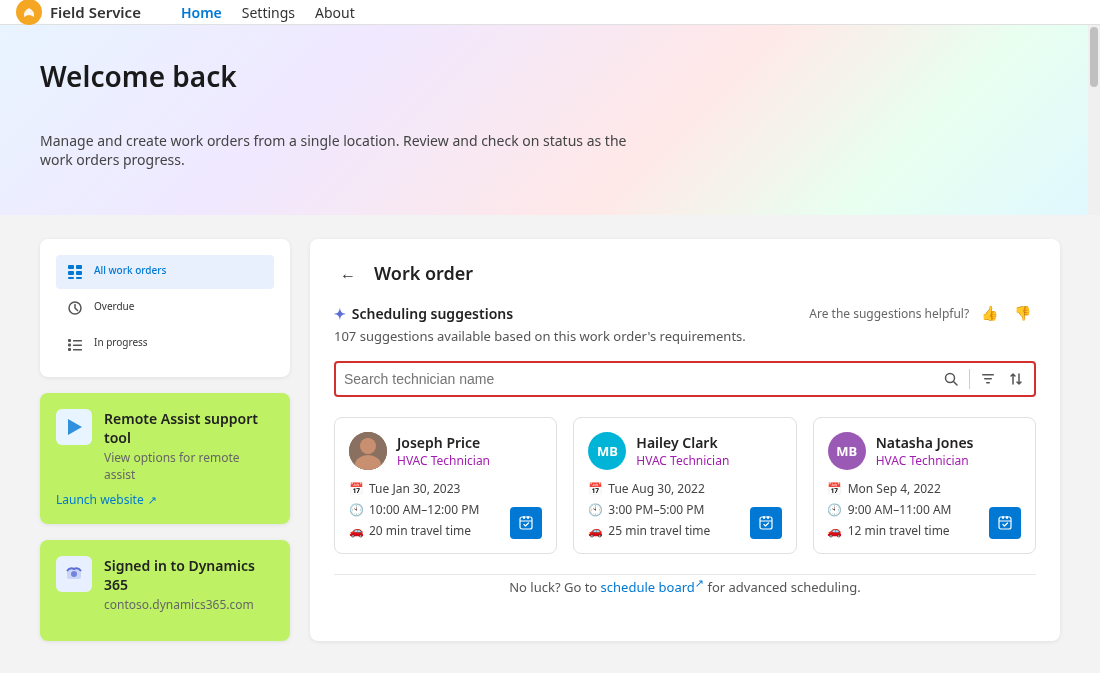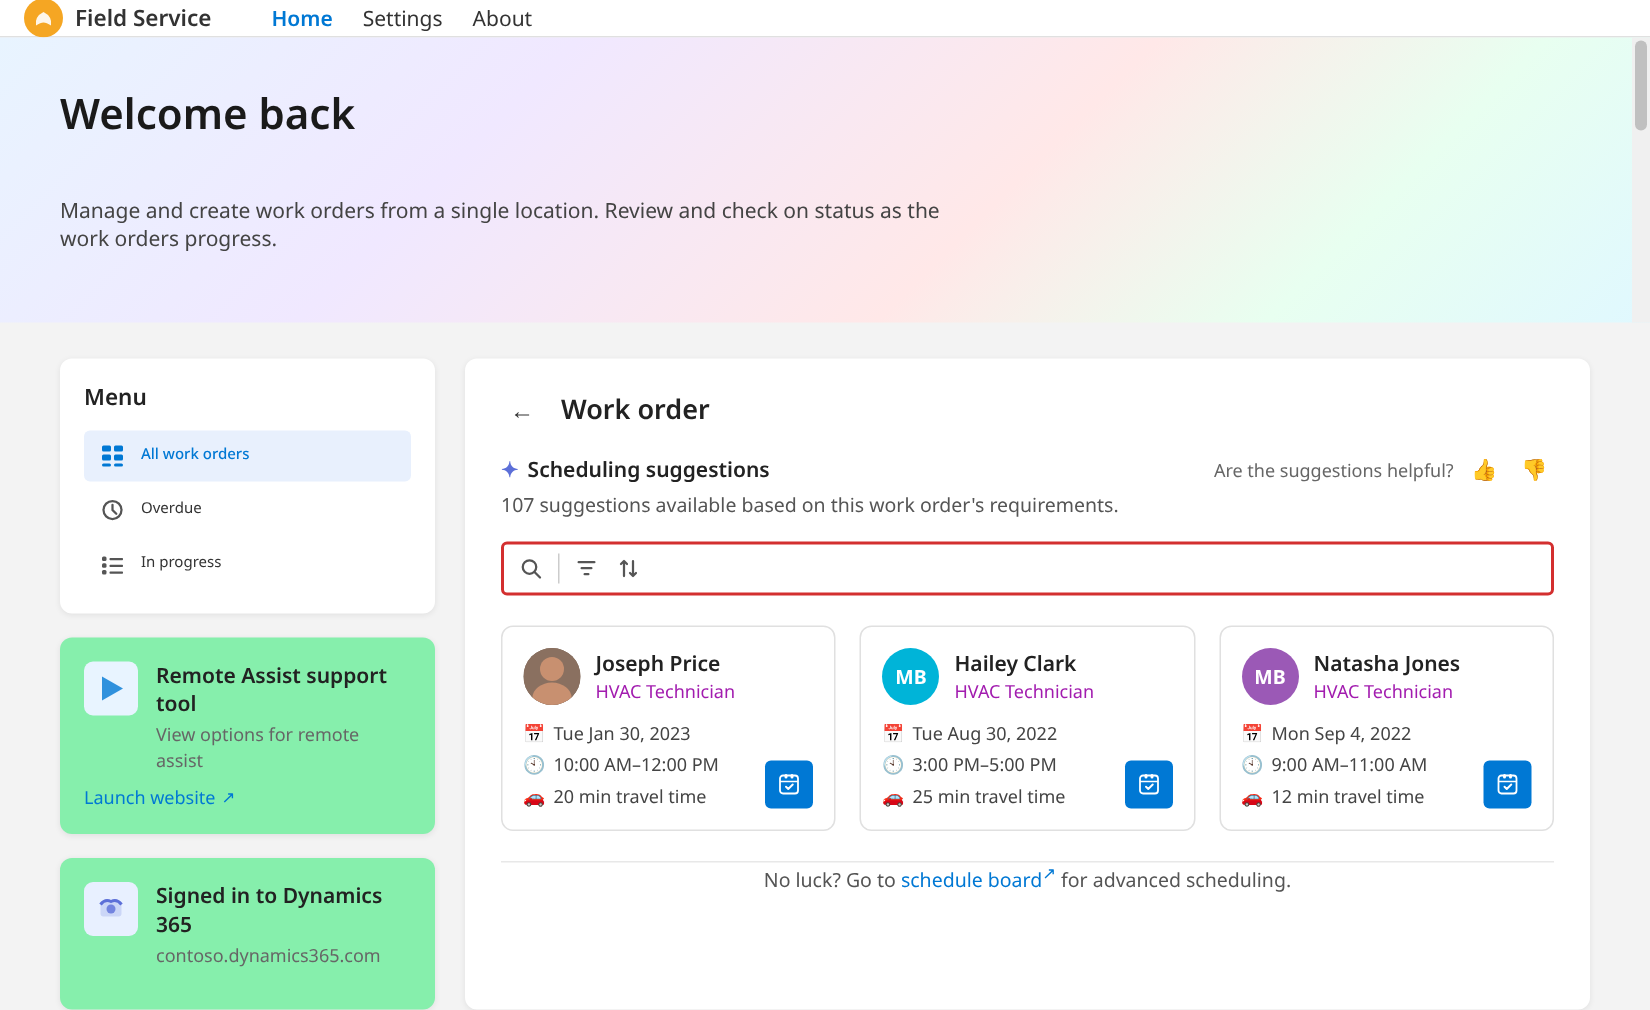--- a/index.html
+++ b/index.html
@@ -149,21 +149,21 @@
       align-items: center;
       justify-content: center;
       color: #555;
       font-size: 14px;
     }
     .menu-item.active .menu-item-icon {
       color: #0078d4;
     }
 
     .info-card {
-      background: #86efac;
+      background: #bef264;
       border-radius: 8px;
       padding: 16px;
       box-shadow: 0 1px 4px rgba(0,0,0,0.08);
     }
     .info-card-header {
       display: flex;
       align-items: flex-start;
       gap: 12px;
       margin-bottom: 8px;
     }
@@ -441,21 +441,20 @@
   <div class="scrollbar">
     <div class="scrollbar-thumb"></div>
   </div>
 </div>
 
 <div class="main-content">
 
   <aside class="sidebar">
 
     <div class="menu-card">
-      <div class="menu-title">Menu</div>
       <div class="menu-items">
 
         <div class="menu-item active">
           <span class="menu-item-icon">
             <svg width="16" height="16" viewBox="0 0 16 16" fill="currentColor">
               <rect x="1" y="1" width="6" height="4" rx="1"></rect>
               <rect x="9" y="1" width="6" height="4" rx="1"></rect>
               <rect x="1" y="7" width="6" height="4" rx="1"></rect>
               <rect x="9" y="7" width="6" height="4" rx="1"></rect>
               <rect x="1" y="13" width="6" height="2" rx="1"></rect>
@@ -545,20 +544,21 @@
         <div class="scheduling-helpful">
           <span>Are the suggestions helpful?</span>
           <button class="thumb-btn">👍</button>
           <button class="thumb-btn">👎</button>
         </div>
       </div>
       <div class="scheduling-count">107 suggestions available based on this work order's requirements.</div>
     </div>
 
     <div class="search-bar">
+      <input class="search-input" type="text" placeholder="Search technician name" style="">
       <div class="search-icons">
         <button class="search-icon-btn">
           <svg width="16" height="16" viewBox="0 0 16 16" fill="none">
             <circle cx="7" cy="7" r="4.5" stroke="#555" stroke-width="1.5"></circle>
             <path d="M10.5 10.5 L14 14" stroke="#555" stroke-width="1.5" stroke-linecap="round"></path>
           </svg>
         </button>
         <div class="search-divider"></div>
         <button class="search-icon-btn">
           <svg width="16" height="16" viewBox="0 0 16 16" fill="#555">

